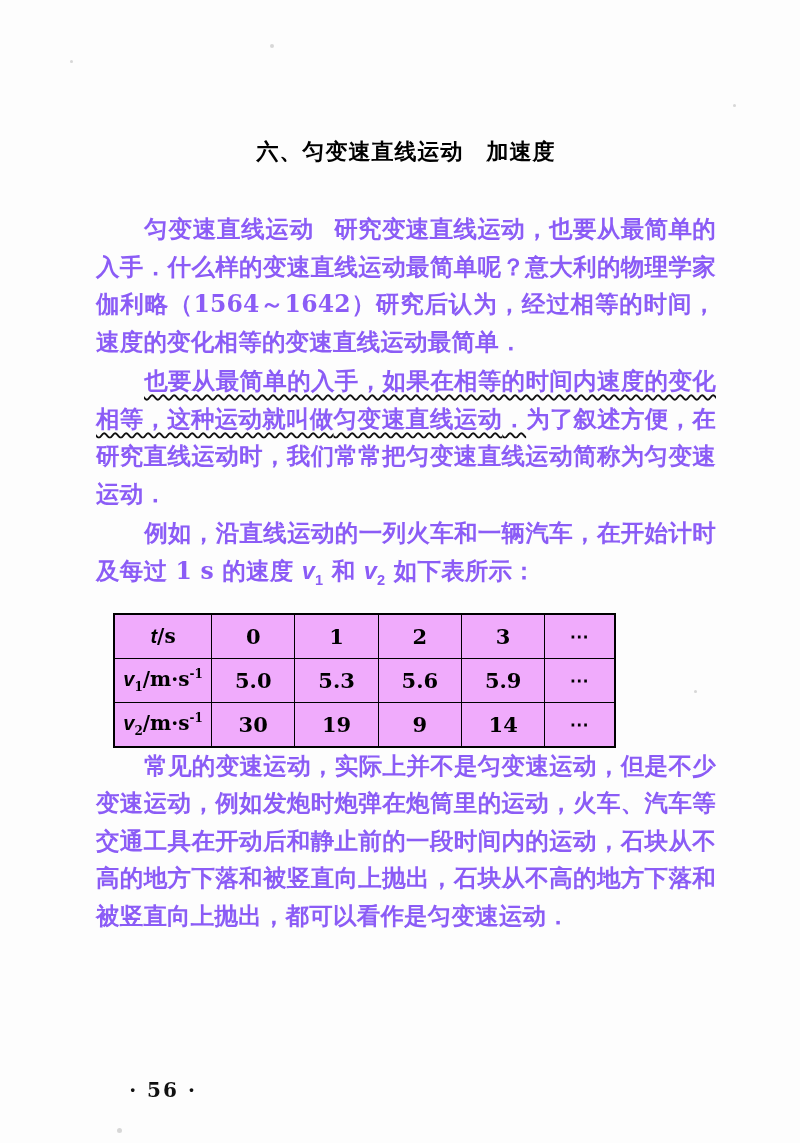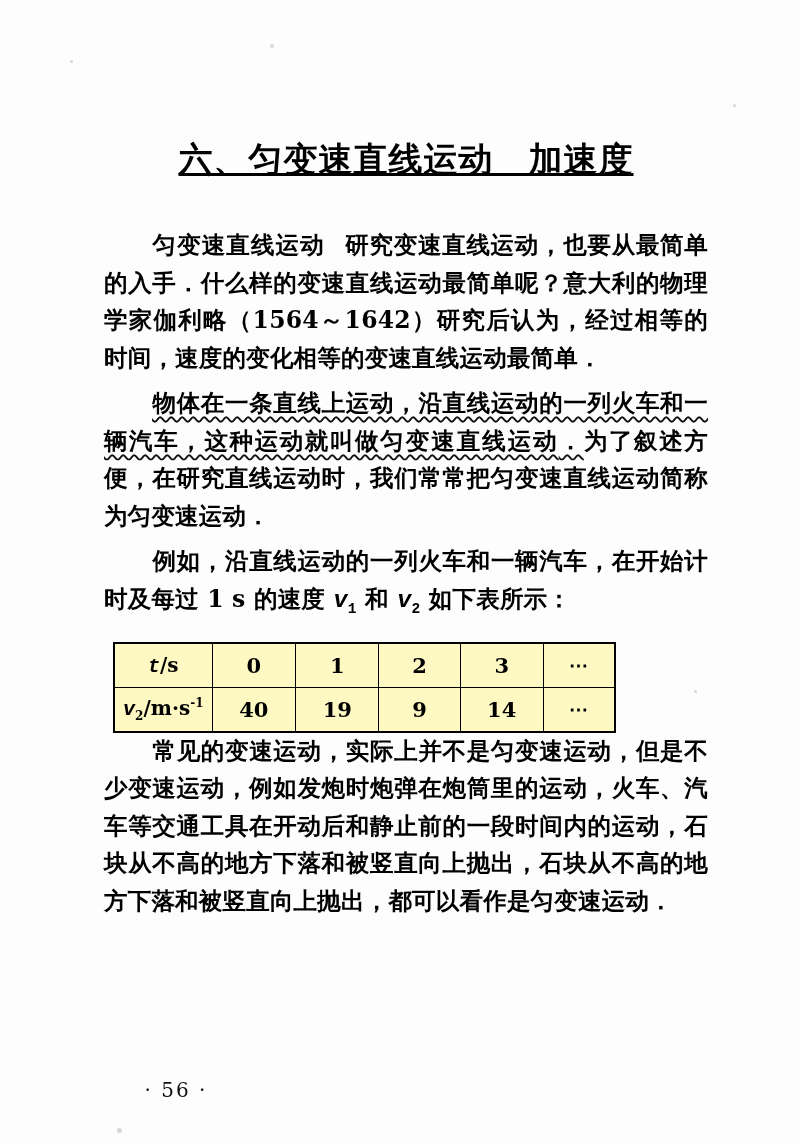--- a/index.html
+++ b/index.html
@@ -31,38 +31,37 @@
 
   .content {
     position: absolute;
     left: 96px;
     top: 0;
     width: 620px;
   }
 
   .chapter-title {
     text-align: center;
-    font-size: 34px;
+    font-size: 22px;
     font-weight: bold;
     letter-spacing: 1px;
     margin: 0;
     padding-top: 137px;
     color: #000;
     font-family: "DejaVu Serif", "Liberation Serif", serif;
     white-space: pre;
-    text-decoration: underline;
   }
 
   p.para {
     font-size: 23.5px;
     line-height: 37.5px;
     text-align: justify;
     text-justify: inter-character;
-    margin: 8px;
-    color: #000000;
+    margin: 0;
+    color: #8b5cf6;
     font-weight: bold;
     letter-spacing: .2px;
     text-align-last: left;
   }
   p.p1 { margin-top: 44px; }
   p.p2 { margin-top: 2px; }
   p.p3 { margin-top: 2px; }
   p.p4 { margin-top: 4px; }
   p.p5 { margin-top: 0px; }
 
@@ -78,37 +77,37 @@
   .wavy {
     text-decoration: underline;
     text-decoration-style: wavy;
     text-decoration-thickness: 1.5px;
     text-underline-offset: 5px;
     text-decoration-color: #111;
   }
 
   var, .ital {
     font-style: italic;
-    font-family: Liberation Mono, monospace;
+    font-family: Liberation Sans, sans-serif;
     font-weight: bold;
   }
   sub, sup {
     font-size: 62%;
     font-style: normal;
   }
 
   
   .tbl-wrap {
     margin: 14px 0 0 17px;
   }
   table.data {
     border-collapse: collapse;
     border: 2.5px solid #000;
     width: 503px;
-    background: #fef9c3;
+    background: #f0abfc;
   }
   table.data td {
     border: 1.5px solid #000;
     text-align: center;
     vertical-align: middle;
     height: 43px;
     font-size: 21px;
     font-weight: bold;
     color: #000;
     font-family: "DejaVu Serif", "Liberation Serif", serif;
@@ -122,26 +121,26 @@
   table.data td.ellipsis {
     width: 75px;
     letter-spacing: 1px;
     font-size: 19px;
   }
   .unit sup { font-size: 60%; vertical-align: super; }
   .unit sub { font-size: 60%; vertical-align: sub; }
 
   .page-number {
     position: absolute;
-    left: 96px;
+    left: 83px;
     top: 1078px;
     width: 160px;
     text-align: center;
     font-size: 20px;
-    font-weight: normal;
+    font-weight: bold;
     color: #111;
     letter-spacing: 2px;
     font-family: "DejaVu Serif", "Liberation Serif", serif;
   }
 </style>
 </head>
 <body>
 
 <div class="page">
 
@@ -153,44 +152,52 @@
 
   <div class="content">
 
     <h1 class="chapter-title">六、匀变速直线运动　加速度</h1>
 
     <p class="para p1">
       <span class="indent"></span><span class="term">匀变速直线运动</span><span class="gap"></span><span>研究变速直线运动，也要从最简单的入手．什么样的变速直线运动最简单呢？意大利的物理学家伽利略（1564～1642）研究后认为，经过相等的时间，速度的变化相等的变速直线运动最简单．</span>
     </p>
 
     <p class="para p2">
-      <span class="indent"></span><span class="wavy"><span>物体在一条直线上运动，沿直线运动的一列火车和一辆汽车，这种运动就叫做</span><span class="term">匀变速直线运动</span><span>．</span></span><span>为了叙述方便，在研究直线运动时，我们常常把匀变速直线运动简称为匀变速运动．</span>
+      <span class="indent"></span><span class="wavy"><span>也要从最简单的入手，如果在相等的时间内速度的变化相等，这种运动就叫做</span><span class="term">匀变速直线运动</span><span>．</span></span><span>为了叙述方便，在研究直线运动时，我们常常把匀变速直线运动简称为匀变速运动．</span>
     </p>
 
     <p class="para p3">
       <span class="indent"></span><span>例如，沿直线运动的一列火车和一辆汽车，在开始计时及每过 1 s 的速度 </span><span class="ital"><span>v</span><sub>1</sub></span><span> 和 </span><span class="ital"><span>v</span><sub>2</sub></span><span> 如下表所示：</span>
     </p>
 
     <div class="tbl-wrap">
       <table class="data">
         <tbody>
 
           <tr>
             <td class="rowhead unit"><span class="ital">t</span><span>/s</span></td>
             <td class="datacell">0</td>
             <td class="datacell">1</td>
             <td class="datacell">2</td>
             <td class="datacell">3</td>
             <td class="ellipsis">⋯</td>
           </tr>
 
+          <tr>
+            <td class="rowhead unit"><span class="ital">v</span><sub>1</sub><span>/m·s</span><sup>-1</sup></td>
+            <td class="datacell">5.0</td>
+            <td class="datacell">5.3</td>
+            <td class="datacell">5.6</td>
+            <td class="datacell">5.9</td>
+            <td class="ellipsis">⋯</td>
+          </tr>
 
           <tr>
             <td class="rowhead unit"><span class="ital">v</span><sub>2</sub><span>/m·s</span><sup>-1</sup></td>
-            <td class="datacell">40</td>
+            <td class="datacell">30</td>
             <td class="datacell">19</td>
             <td class="datacell">9</td>
             <td class="datacell">14</td>
             <td class="ellipsis">⋯</td>
           </tr>
 
         </tbody>
       </table>
     </div>
 

